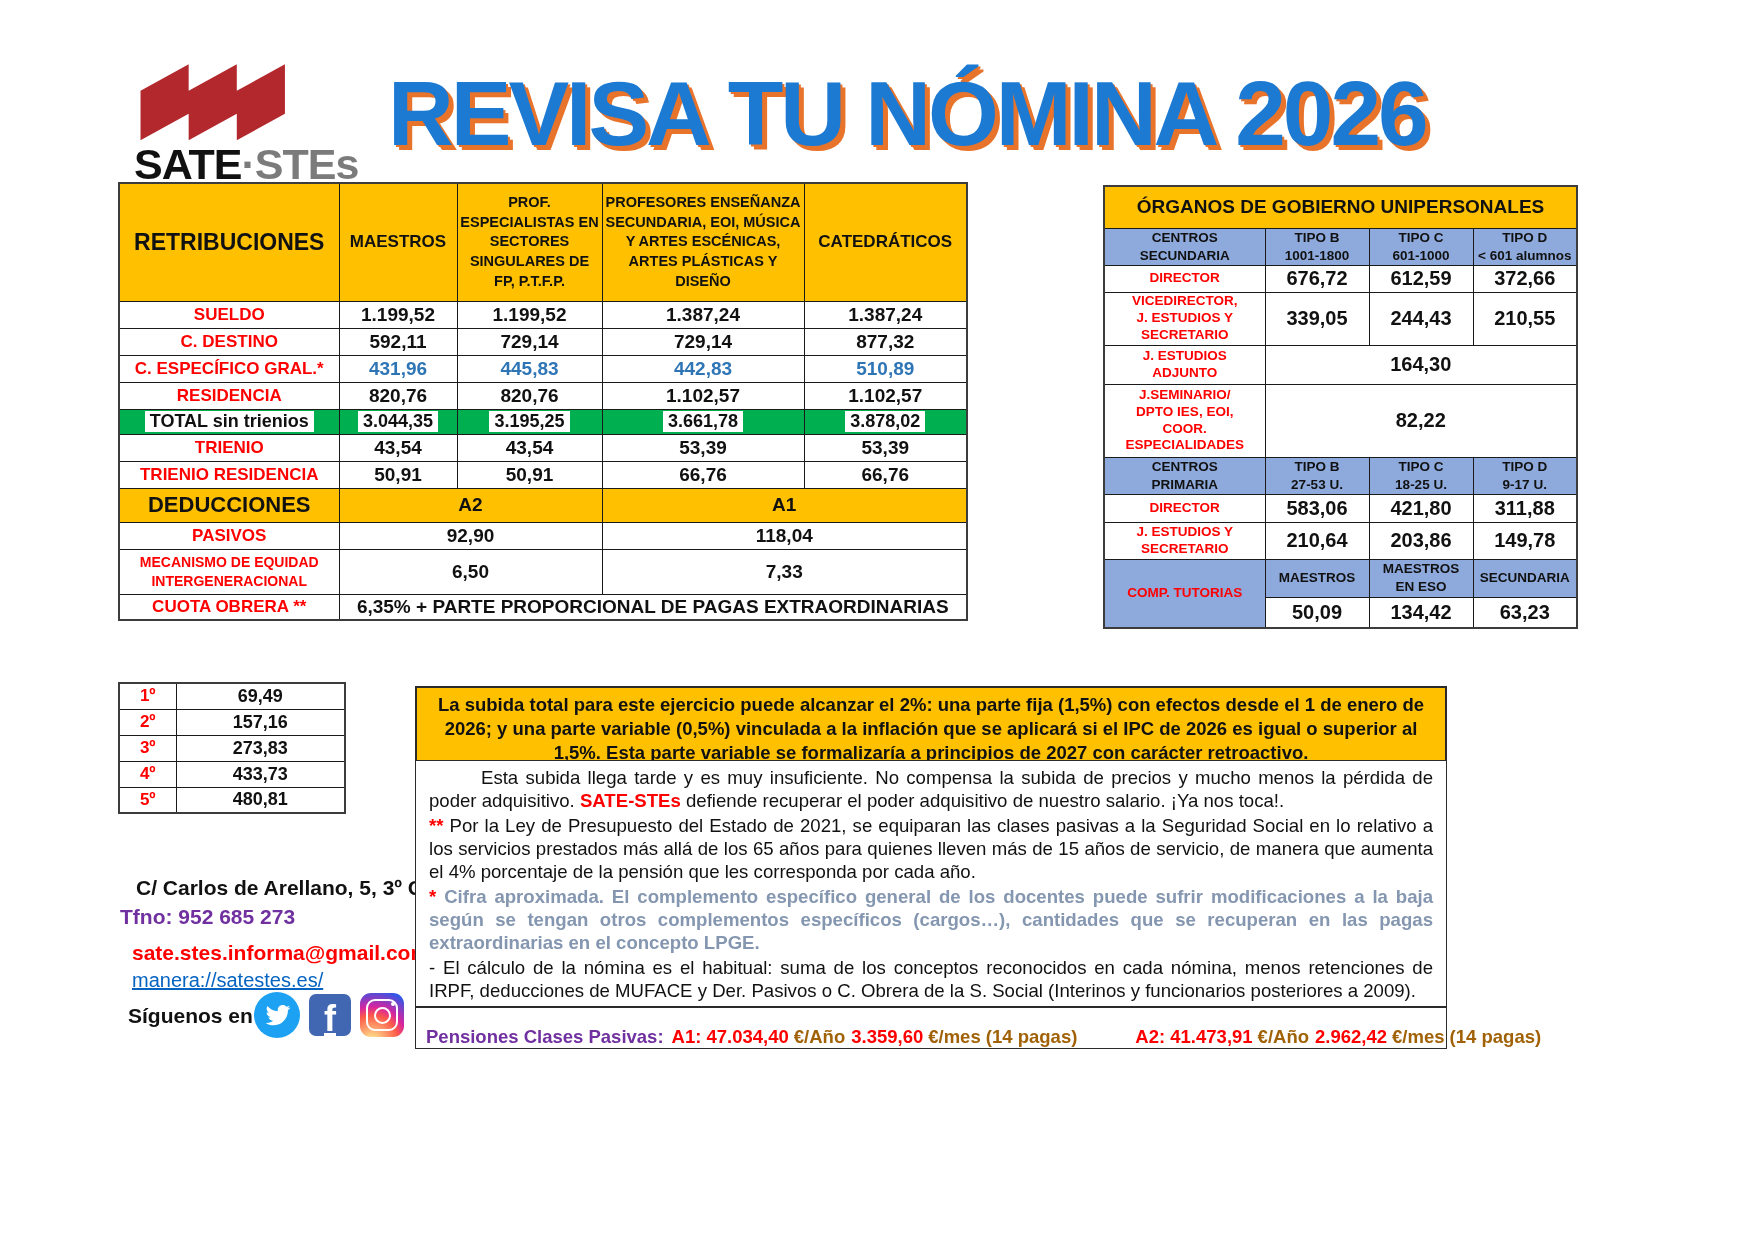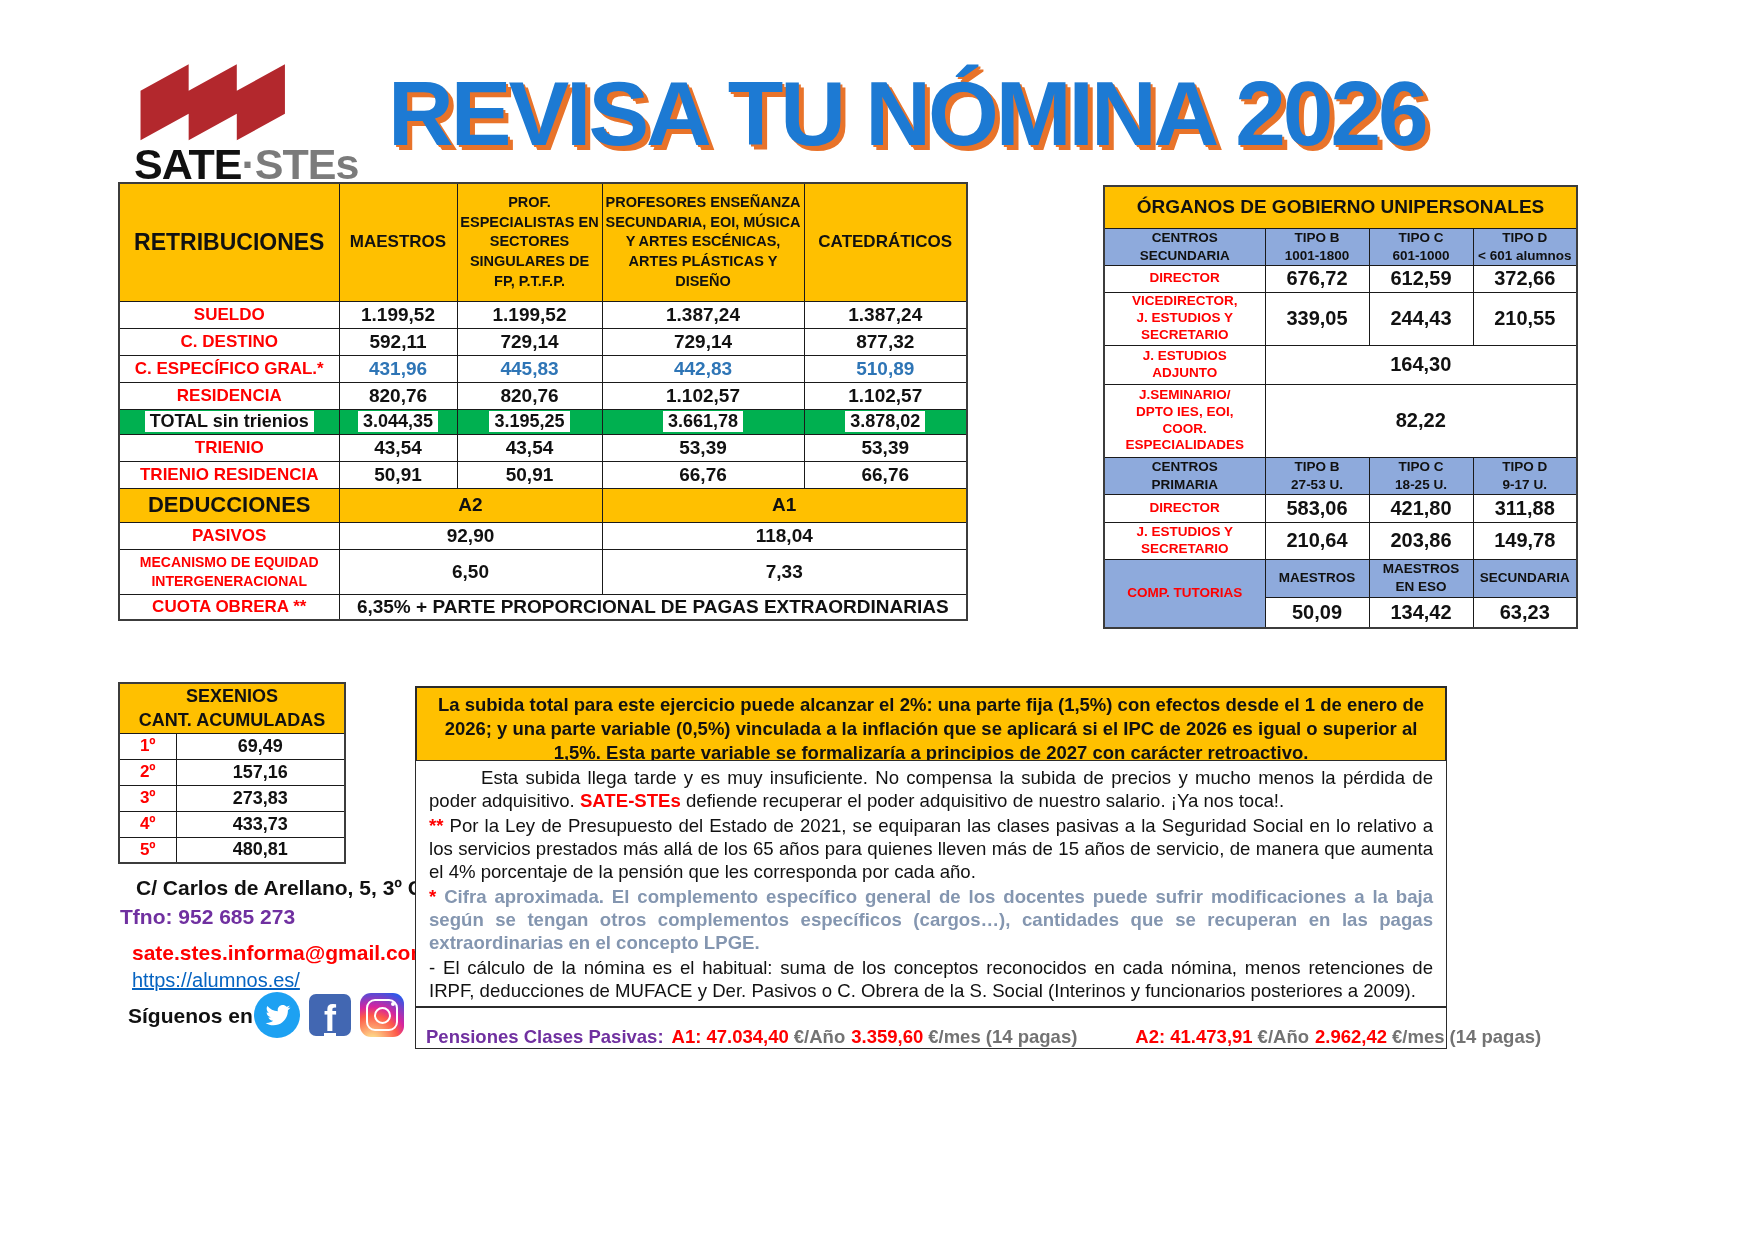--- a/index.html
+++ b/index.html
@@ -77,21 +77,21 @@
   .info p{margin:0 0 2px 0;}
   .info .indent{text-indent:52px;}
   .info .brand-red{color:#FF0000;font-weight:bold;}
   .info .marker{color:#FF0000;font-weight:bold;}
   .info .bluegray{color:#8496B0;font-weight:bold;}
   .pens{position:absolute;left:415px;top:1007px;width:1032px;height:42px;box-sizing:border-box;
       border:1.8px solid #2b2b2b;display:flex;align-items:flex-end;padding:0 10px;
       font-size:18.5px;font-weight:bold;white-space:nowrap;}
   .pens .lab{color:#7030A0;margin-right:8px;}
   .pens .r{color:#FF0000;}
-  .pens .b{color:#737373;margin:16px 6px 0 5px;}
+  .pens .b{color:#a16207;margin:16px 6px 0 5px;}
   .pens .gap{margin-left:52px;}
 </style>
 </head>
 <body>
 
 <div id="page">
 
   <svg class="logo-flags" width="152" height="86" viewBox="0 0 120 64">
     <path d="M2,24 L40,3 L40,24 L78,3 L78,24 L116,3 L116,42 L78,63 L78,42 L40,63 L40,42 L2,63 Z" fill="#B3282D"></path>
   </svg>
@@ -270,24 +270,20 @@
     </tr>
   </tbody>
     </table>
 
   <table class="sx">
     <colgroup>
         <col style="width:57px">
         <col style="width:169px">
       </colgroup>
     <tbody>
-        <tr style="height:50px">
-      <td class="orange title pre" colspan="2">SEXENIOS
-CANT. ACUMULADAS</td>
-    </tr>
     <tr style="height:26px">
       <td class="lbl">1º</td>
       <td class="val">69,49</td>
     </tr>
     <tr style="height:26px">
       <td class="lbl">2º</td>
       <td class="val">157,16</td>
     </tr>
     <tr style="height:26px">
       <td class="lbl">3º</td>
@@ -300,21 +296,21 @@
     <tr style="height:26px">
       <td class="lbl">5º</td>
       <td class="val">480,81</td>
     </tr>
   </tbody>
     </table>
 
   <div class="addr">C/ Carlos de Arellano, 5, 3º C</div>
   <div class="phone">Tfno: 952 685 273</div>
   <a class="email" href="#">sate.stes.informa@gmail.com</a>
-  <a class="web" href="#">https://alumnos.es/</a>
+  <a class="web" href="#">manera://satestes.es/</a>
   <div class="follow">Síguenos en</div>
   <div class="social">
     <a class="tw" href="#">
       <svg width="27" height="27" viewBox="0 0 24 24" fill="#fff">
           <path d="M23.44 4.83c-.8.37-1.66.62-2.56.73.92-.55 1.63-1.43 1.96-2.47-.86.51-1.82.88-2.84 1.08C19.18 3.29 18 2.75 16.7 2.75c-2.5 0-4.52 2.03-4.52 4.52 0 .35.04.7.11 1.03-3.76-.19-7.09-1.99-9.32-4.73-.39.67-.61 1.45-.61 2.28 0 1.57.8 2.95 2.01 3.77-.74-.02-1.44-.23-2.05-.57v.06c0 2.19 1.56 4.02 3.63 4.44-.38.1-.78.16-1.19.16-.29 0-.57-.03-.85-.08.58 1.8 2.25 3.11 4.23 3.14-1.55 1.21-3.5 1.94-5.62 1.94-.37 0-.73-.02-1.08-.06 2 1.28 4.38 2.03 6.94 2.03 8.32 0 12.87-6.9 12.87-12.87 0-.2 0-.39-.01-.58.88-.64 1.65-1.44 2.26-2.35z"></path>
         </svg>
     </a>
     <a class="fb" href="#">
         <span>f</span>
       </a>

